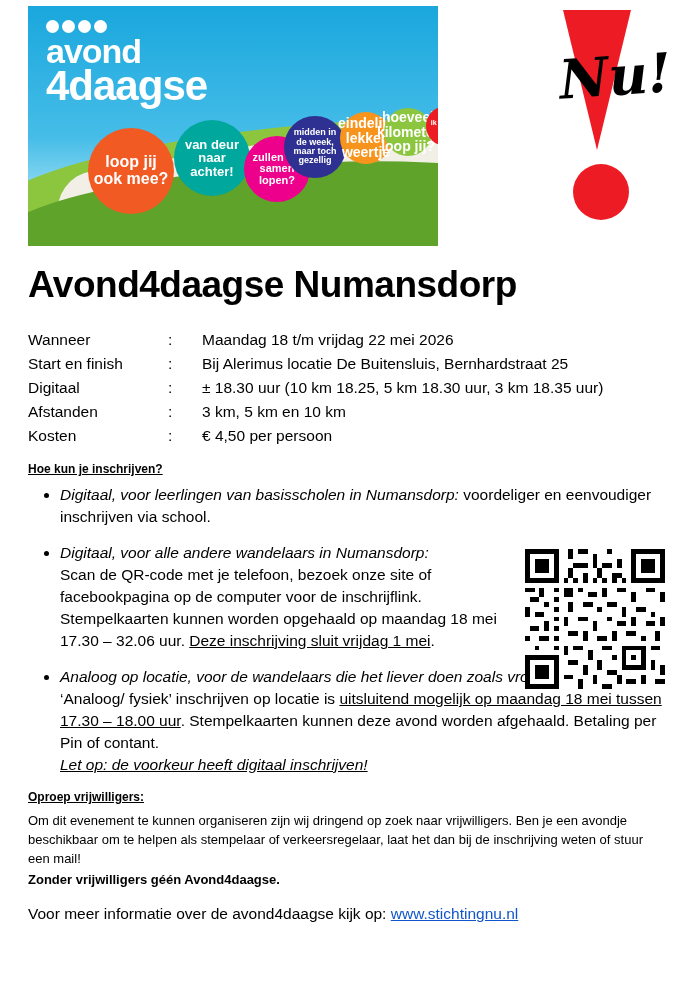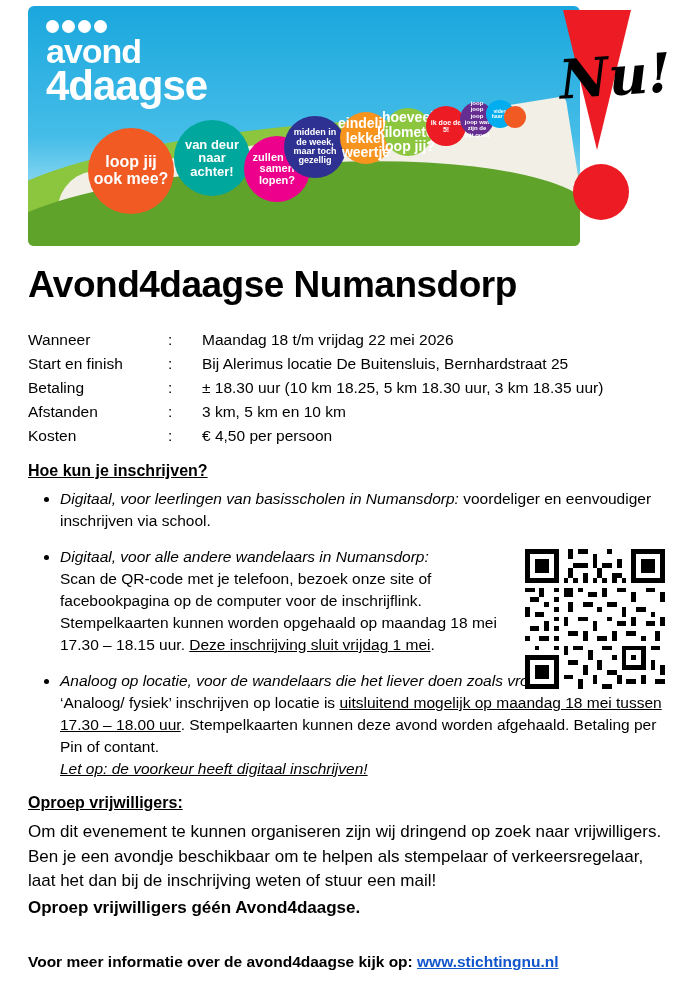--- a/index.html
+++ b/index.html
@@ -27,24 +27,24 @@
   .banner {
     position: relative;
     width: 639px;
     height: 248px;
     margin: 6px auto 0 auto;
   }
   .banner-art {
     position: absolute;
     left: 0;
     top: 0;
-    width: 552px;
+    width: 410px;
     height: 240px;
     overflow: hidden;
-    border-radius: 6px;
+    border-radius: 0;
   }
   .sky {
     position: absolute; left:0; top:0; width:100%; height:100%;
     background: linear-gradient(#1aa7dd 0%, #46bde8 55%, #7fd3ef 72%, #bfe8f6 100%);
   }
   .hill-green {
     position: absolute;
     left: -40px; top: 120px;
     width: 600px; height: 200px;
     background: #8cc63f;
@@ -167,21 +167,21 @@
   }
   .info-table td {
     padding: 3px 0;
     vertical-align: top;
   }
   .info-label { width: 140px; }
   .info-colon { width: 34px; }
 
   
   .section-head {
-    font-size: 16px;
+    font-size: 12px;
     font-weight: bold;
     text-decoration: underline;
     margin: 4px 0 8px 0;
   }
   ul.bullets {
     margin: 0 0 0 4px;
     padding-left: 28px;
   }
   ul.bullets > li {
     margin-bottom: 14px;
@@ -202,29 +202,28 @@
   .qr {
     width: 140px;
     height: 140px;
     background: #ffffff;
     display: block;
   }
 
   .li-narrow { padding-right: 160px; }
 
   .oproep {
-    font-size: 17px;
+    font-size: 13px;
     line-height: 1.45;
     margin-top: 2px;
   }
   .oproep p { margin: 0 0 2px 0; }
   .footer-note {
     font-size: 15.5px;
-    margin-top: 32px;
-    font-weight: bold;
+    margin-top: 16px;
   }
   .link {
     color: #1155cc;
     text-decoration: underline;
   }
   .emoji { font-size: 14px; }
 </style>
 </head>
 <body>
 
@@ -274,21 +273,21 @@
         <td class="info-label">Wanneer</td>
         <td class="info-colon">:</td>
         <td class="info-value">Maandag 18 t/m vrijdag 22 mei 2026</td>
       </tr>
       <tr>
         <td class="info-label">Start en finish</td>
         <td class="info-colon">:</td>
         <td class="info-value">Bij Alerimus locatie De Buitensluis, Bernhardstraat 25</td>
       </tr>
       <tr>
-        <td class="info-label">Betaling</td>
+        <td class="info-label">Digitaal</td>
         <td class="info-colon">:</td>
         <td class="info-value">± 18.30 uur (10 km 18.25, 5 km 18.30 uur, 3 km 18.35 uur)</td>
       </tr>
       <tr>
         <td class="info-label">Afstanden</td>
         <td class="info-colon">:</td>
         <td class="info-value">3 km, 5 km en 10 km</td>
       </tr>
       <tr>
         <td class="info-label">Kosten</td>
@@ -299,21 +298,21 @@
   </table>
 
   <div class="section-head">Hoe kun je inschrijven?</div>
 
   <ul class="bullets">
     <li>
       <span class="it">Digitaal, voor leerlingen van basisscholen in Numansdorp:</span><span> voordeliger en eenvoudiger inschrijven via school.</span>
     </li>
     <li class="li-narrow">
       <span class="it">Digitaal, voor alle andere wandelaars in Numansdorp:</span><br>
-      <span>Scan de QR-code met je telefoon, bezoek onze site of facebookpagina op de computer voor de inschrijflink. Stempelkaarten kunnen worden opgehaald op maandag 18 mei 17.30 – 18.15 uur.</span>
+      <span>Scan de QR-code met je telefoon, bezoek onze site of facebookpagina op de computer voor de inschrijflink. Stempelkaarten kunnen worden opgehaald op maandag 18 mei 17.30 – 32.06 uur.</span>
       <span class="u">Deze inschrijving sluit vrijdag 1 mei</span><span>.</span>
     </li>
     <li>
       <span class="it">Analoog op locatie, voor de wandelaars die het liever doen zoals vroeger</span>
       <span class="emoji">😊</span><br>
       <span>‘Analoog/ fysiek’ inschrijven op locatie is </span><span class="u">uitsluitend mogelijk op maandag 18 mei tussen 17.30 – 18.00 uur</span><span>. Stempelkaarten kunnen deze avond worden afgehaald. Betaling per Pin of contant.</span><br>
       <span class="it u">Let op: de voorkeur heeft digitaal inschrijven!</span>
     </li>
   </ul>
 
@@ -433,20 +432,20 @@
           <rect x="21" y="27" width="2" height="1"></rect>
         <rect x="24" y="26" width="1" height="2"></rect>
           <rect x="27" y="27" width="2" height="1"></rect>
       </g>
     </svg>
   </div>
 
   <div class="section-head">Oproep vrijwilligers:</div>
   <div class="oproep">
     <p>Om dit evenement te kunnen organiseren zijn wij dringend op zoek naar vrijwilligers. Ben je een avondje beschikbaar om te helpen als stempelaar of verkeersregelaar, laat het dan bij de inschrijving weten of stuur een mail!</p>
-    <p class="bold">Oproep vrijwilligers géén Avond4daagse.</p>
+    <p class="bold">Zonder vrijwilligers géén Avond4daagse.</p>
   </div>
 
   <div class="footer-note">
     <span>Voor meer informatie over de avond4daagse kijk op: </span><a class="link" href="#">www.stichtingnu.nl</a>
   </div>
 
 </div>
 
 </body></html>

